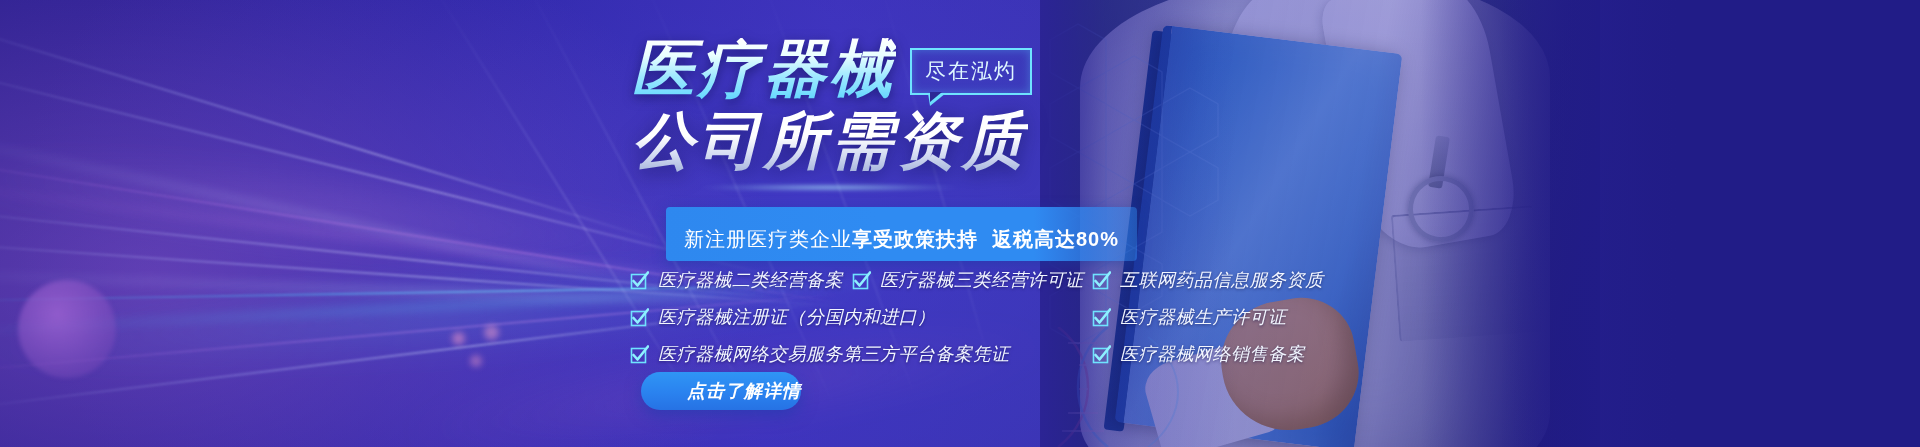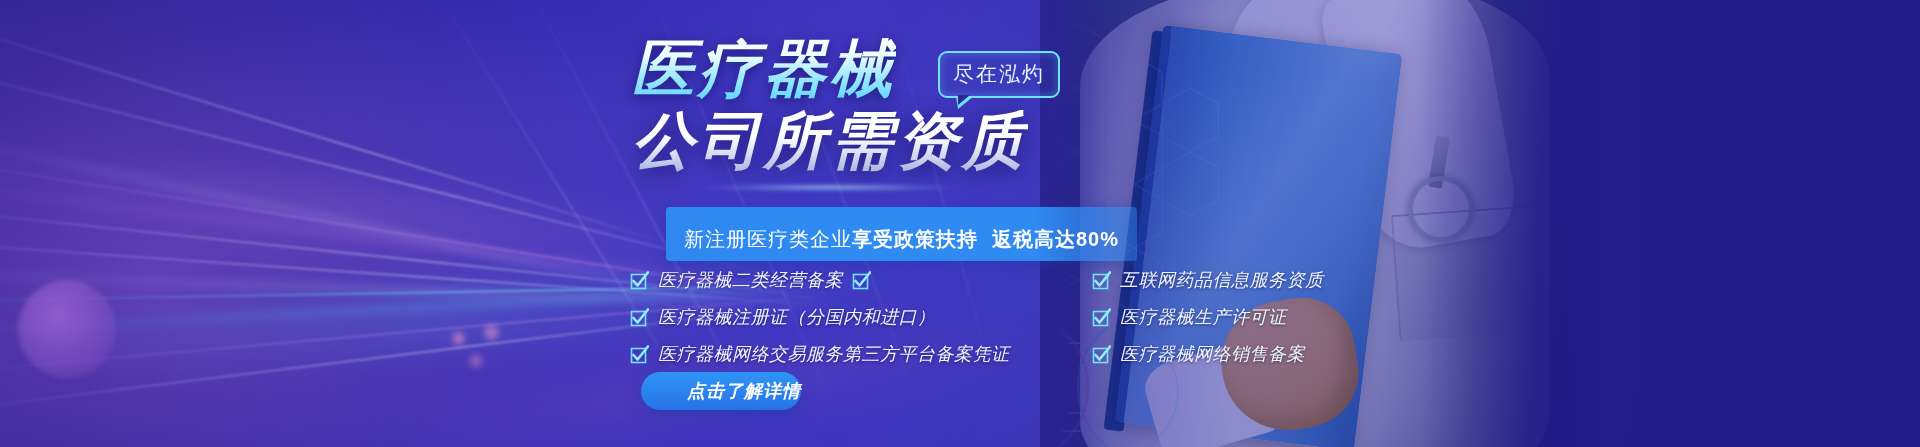--- a/index.html
+++ b/index.html
@@ -135,32 +135,32 @@
   .hex{
     position:absolute;left:0;top:0;width:230px;height:447px;opacity:.30;
   }
   .dna{
     position:absolute;left:8px;bottom:0;width:170px;height:120px;opacity:.55;
   }
 
   
   .content{position:absolute;left:0;top:0;width:100%;height:100%;}
 
-  .title-row{position:absolute;left:632px;top:38px;display:flex;align-items:center;gap:28px;}
+  .title-row{position:absolute;left:632px;top:38px;display:flex;align-items:flex-start;}
   .title1{
     font-size:62px;font-weight:bold;font-style:italic;letter-spacing:4px;line-height:1;
     background:linear-gradient(180deg,#ffffff 0%,#eaffff 28%,#9fe9ff 62%,#63d8ff 100%);
     -webkit-background-clip:text;background-clip:text;color:transparent;
     -webkit-text-fill-color:transparent;
     filter:drop-shadow(0 3px 6px rgba(10,10,70,.55));
     font-family:"DejaVu Sans","Liberation Sans",sans-serif;
   }
   .bubble{
     position:relative;margin-left:14px;margin-top:10px;
-    border:2px solid #6fe3ff;border-radius:9px;
+    border:2px solid #6fe3ff;border-radius:0;
     padding:7px 13px 8px 13px;
     color:#dff7ff;font-size:21px;letter-spacing:2px;
     box-shadow:0 0 10px rgba(90,210,255,.35) inset;
     background:rgba(60,90,200,.12);
     white-space:nowrap;
   }
   .bubble:after{
     content:"";position:absolute;left:16px;bottom:-13px;
     width:0;height:0;border-left:2px solid transparent;
     border-top:13px solid #6fe3ff;border-right:16px solid transparent;
@@ -339,20 +339,21 @@
           </span>
           <span class="label">医疗器械二类经营备案</span>
         </div>
         <div class="check-item" style="width:240px;">
           <span class="cbox">
             <svg width="19" height="19" viewBox="0 0 19 19">
               <rect x="1.5" y="3.5" width="14" height="14" fill="none" stroke="#6fe3ff" stroke-width="1.6"></rect>
               <path d="M3.5 10 L7.5 14.5 L18 1.5" fill="none" stroke="#8ef0ff" stroke-width="2.6" stroke-linecap="round" stroke-linejoin="round"></path>
             </svg>
           </span>
+          <span class="label">医疗器械三类经营许可证</span>
         </div>
         <div class="check-item">
           <span class="cbox">
             <svg width="19" height="19" viewBox="0 0 19 19">
               <rect x="1.5" y="3.5" width="14" height="14" fill="none" stroke="#6fe3ff" stroke-width="1.6"></rect>
               <path d="M3.5 10 L7.5 14.5 L18 1.5" fill="none" stroke="#8ef0ff" stroke-width="2.6" stroke-linecap="round" stroke-linejoin="round"></path>
             </svg>
           </span>
           <span class="label">互联网药品信息服务资质</span>
         </div>

